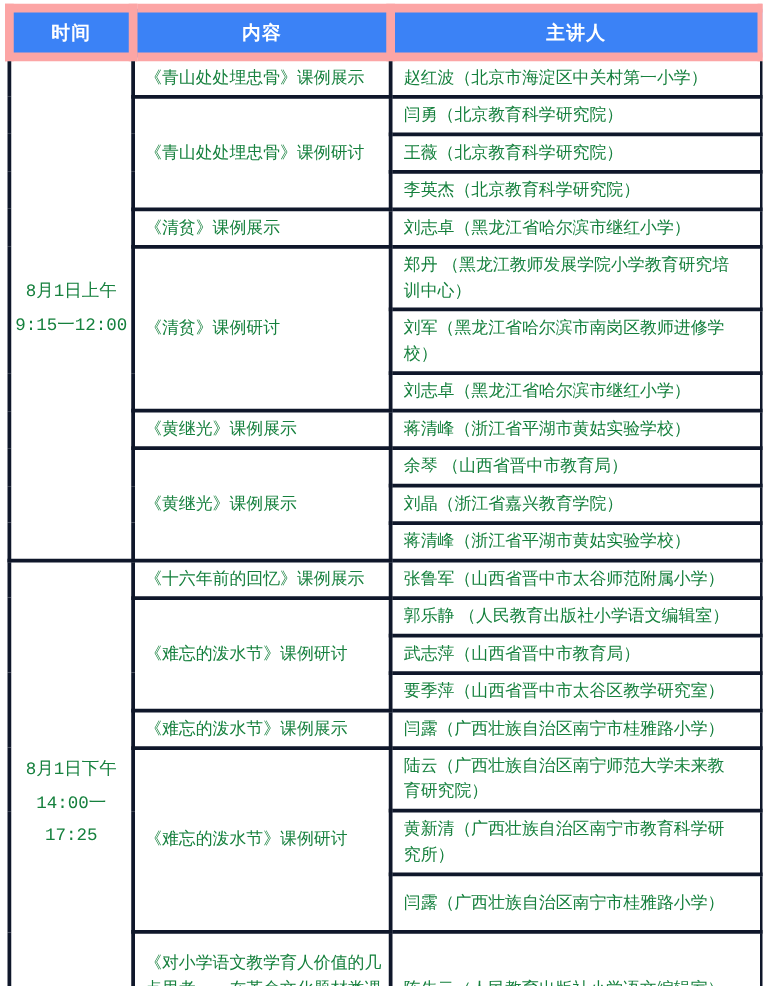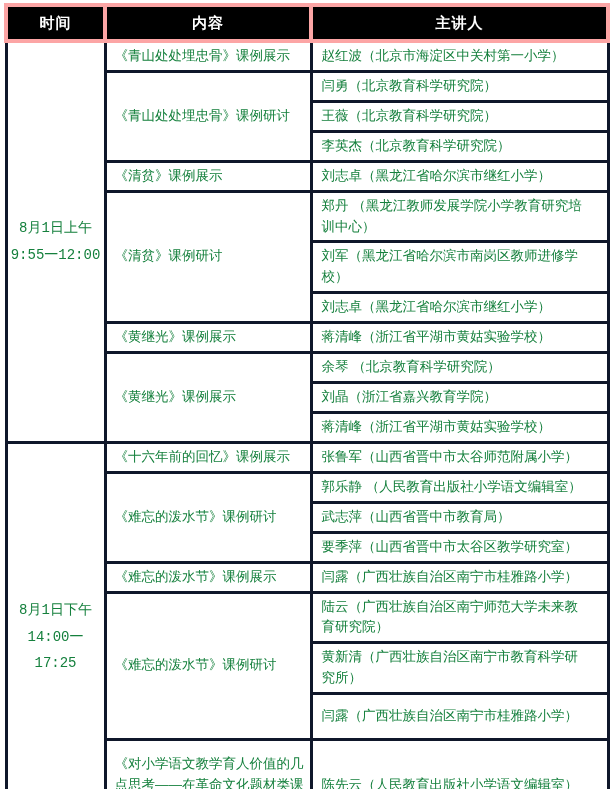--- a/index.html
+++ b/index.html
@@ -8,26 +8,26 @@
   table.schedule{
     border-collapse:collapse;
     table-layout:fixed;
     width:602px;
     border:2px solid #000000;
   }
   col.c-time{width:99px;}
   col.c-content{width:206px;}
   col.c-speaker{width:297px;}
   th{
-    background:#000000;
+    background:#3b82f6;
     color:#ffffff;
     font-size:15px;
     font-weight:bold;
     height:30px;
-    border:4px solid #fca5a5;
+    border:7px solid #fca5a5;
     text-align:center;
     letter-spacing:1px;
   }
   td{
     border:3px solid #0f172a;
     color:#15803d;
     font-size:13.5px;
     vertical-align:middle;
     background:#ffffff;
     overflow:hidden;
@@ -68,21 +68,21 @@
       <tr>
         <th>时间</th>
         <th>内容</th>
         <th>主讲人</th>
       </tr>
     </thead>
     <tbody>
       <tr class="h-s">
         <td class="time" rowspan="12">
           <div>8月1日上午</div>
-          <div>9:55一12:00</div>
+          <div>9:15一12:00</div>
         </td>
         <td class="content">《青山处处埋忠骨》课例展示</td>
         <td class="speaker">赵红波（北京市海淀区中关村第一小学）</td>
       </tr>
       <tr class="h-s">
         <td class="content" rowspan="3">《青山处处埋忠骨》课例研讨</td>
         <td class="speaker">闫勇（北京教育科学研究院）</td>
       </tr>
       <tr class="h-s">
         <td class="speaker">王薇（北京教育科学研究院）</td>
@@ -103,21 +103,21 @@
       </tr>
       <tr class="h-s">
         <td class="speaker">刘志卓（黑龙江省哈尔滨市继红小学）</td>
       </tr>
       <tr class="h-s">
         <td class="content">《黄继光》课例展示</td>
         <td class="speaker">蒋清峰（浙江省平湖市黄姑实验学校）</td>
       </tr>
       <tr class="h-s">
         <td class="content" rowspan="3">《黄继光》课例展示</td>
-        <td class="speaker">余琴 （北京教育科学研究院）</td>
+        <td class="speaker">余琴 （山西省晋中市教育局）</td>
       </tr>
       <tr class="h-s">
         <td class="speaker">刘晶（浙江省嘉兴教育学院）</td>
       </tr>
       <tr class="h-s">
         <td class="speaker">蒋清峰（浙江省平湖市黄姑实验学校）</td>
       </tr>
 
       <tr class="h-s">
         <td class="time" rowspan="9">

